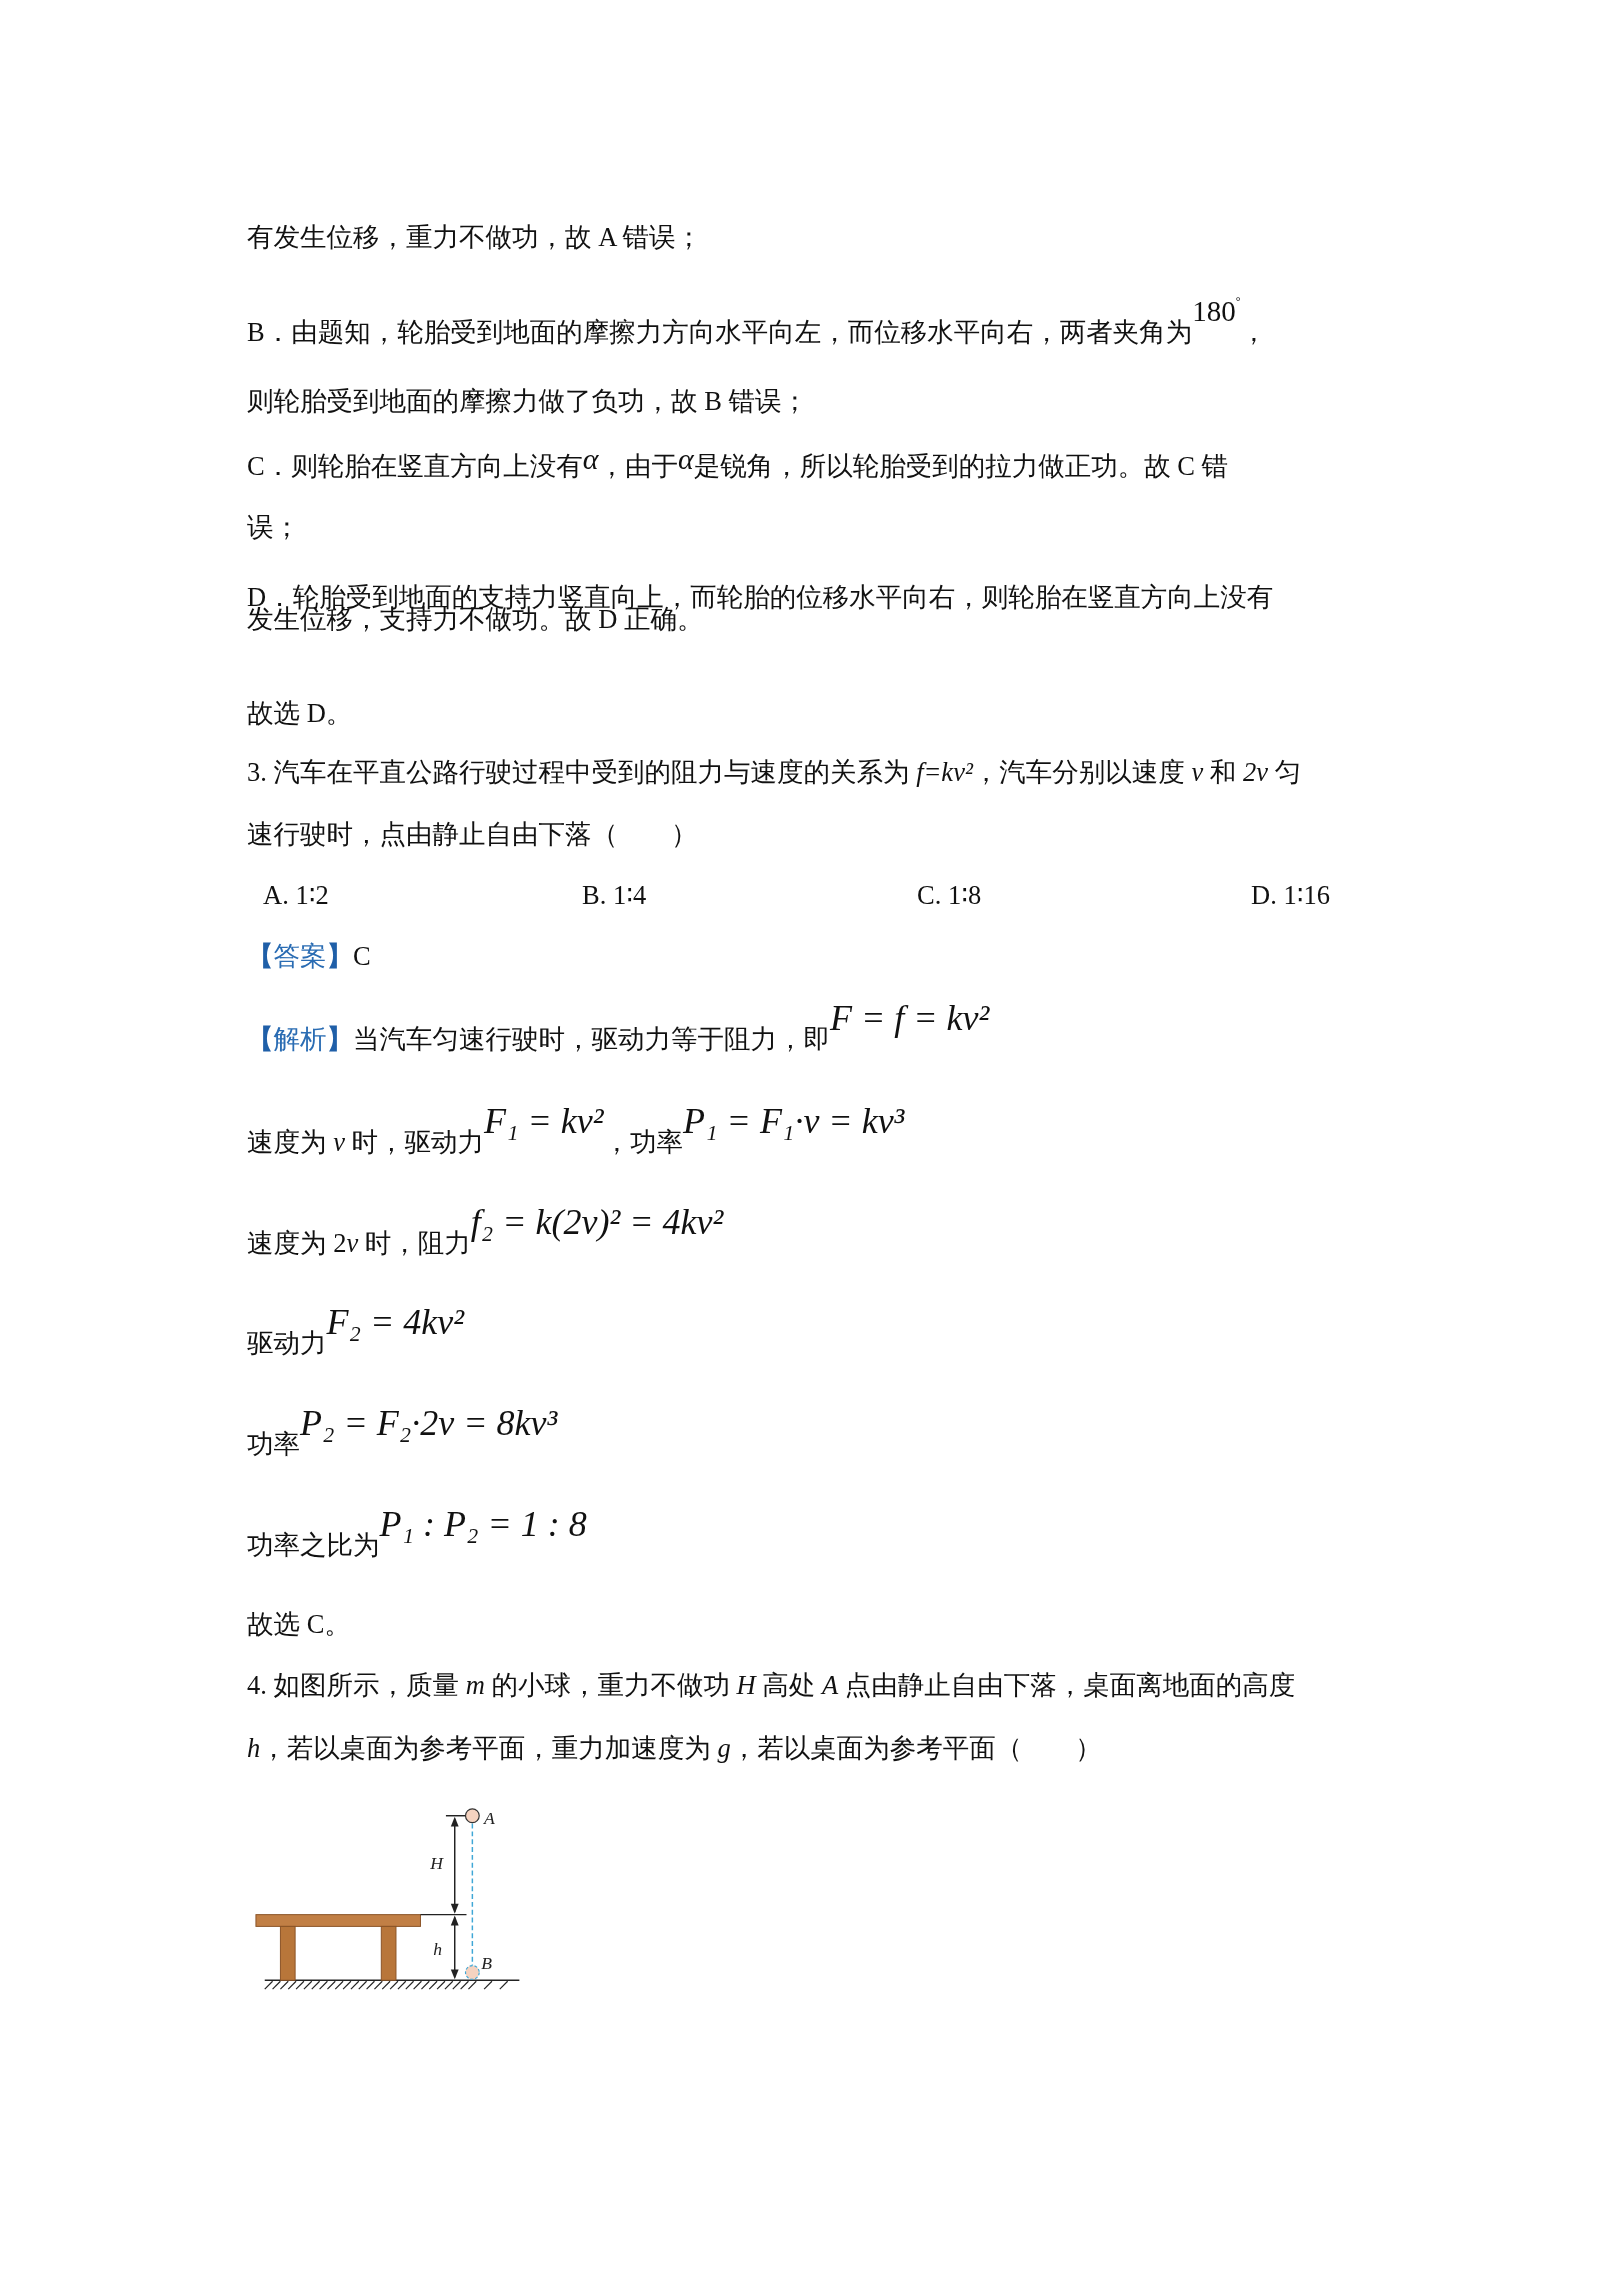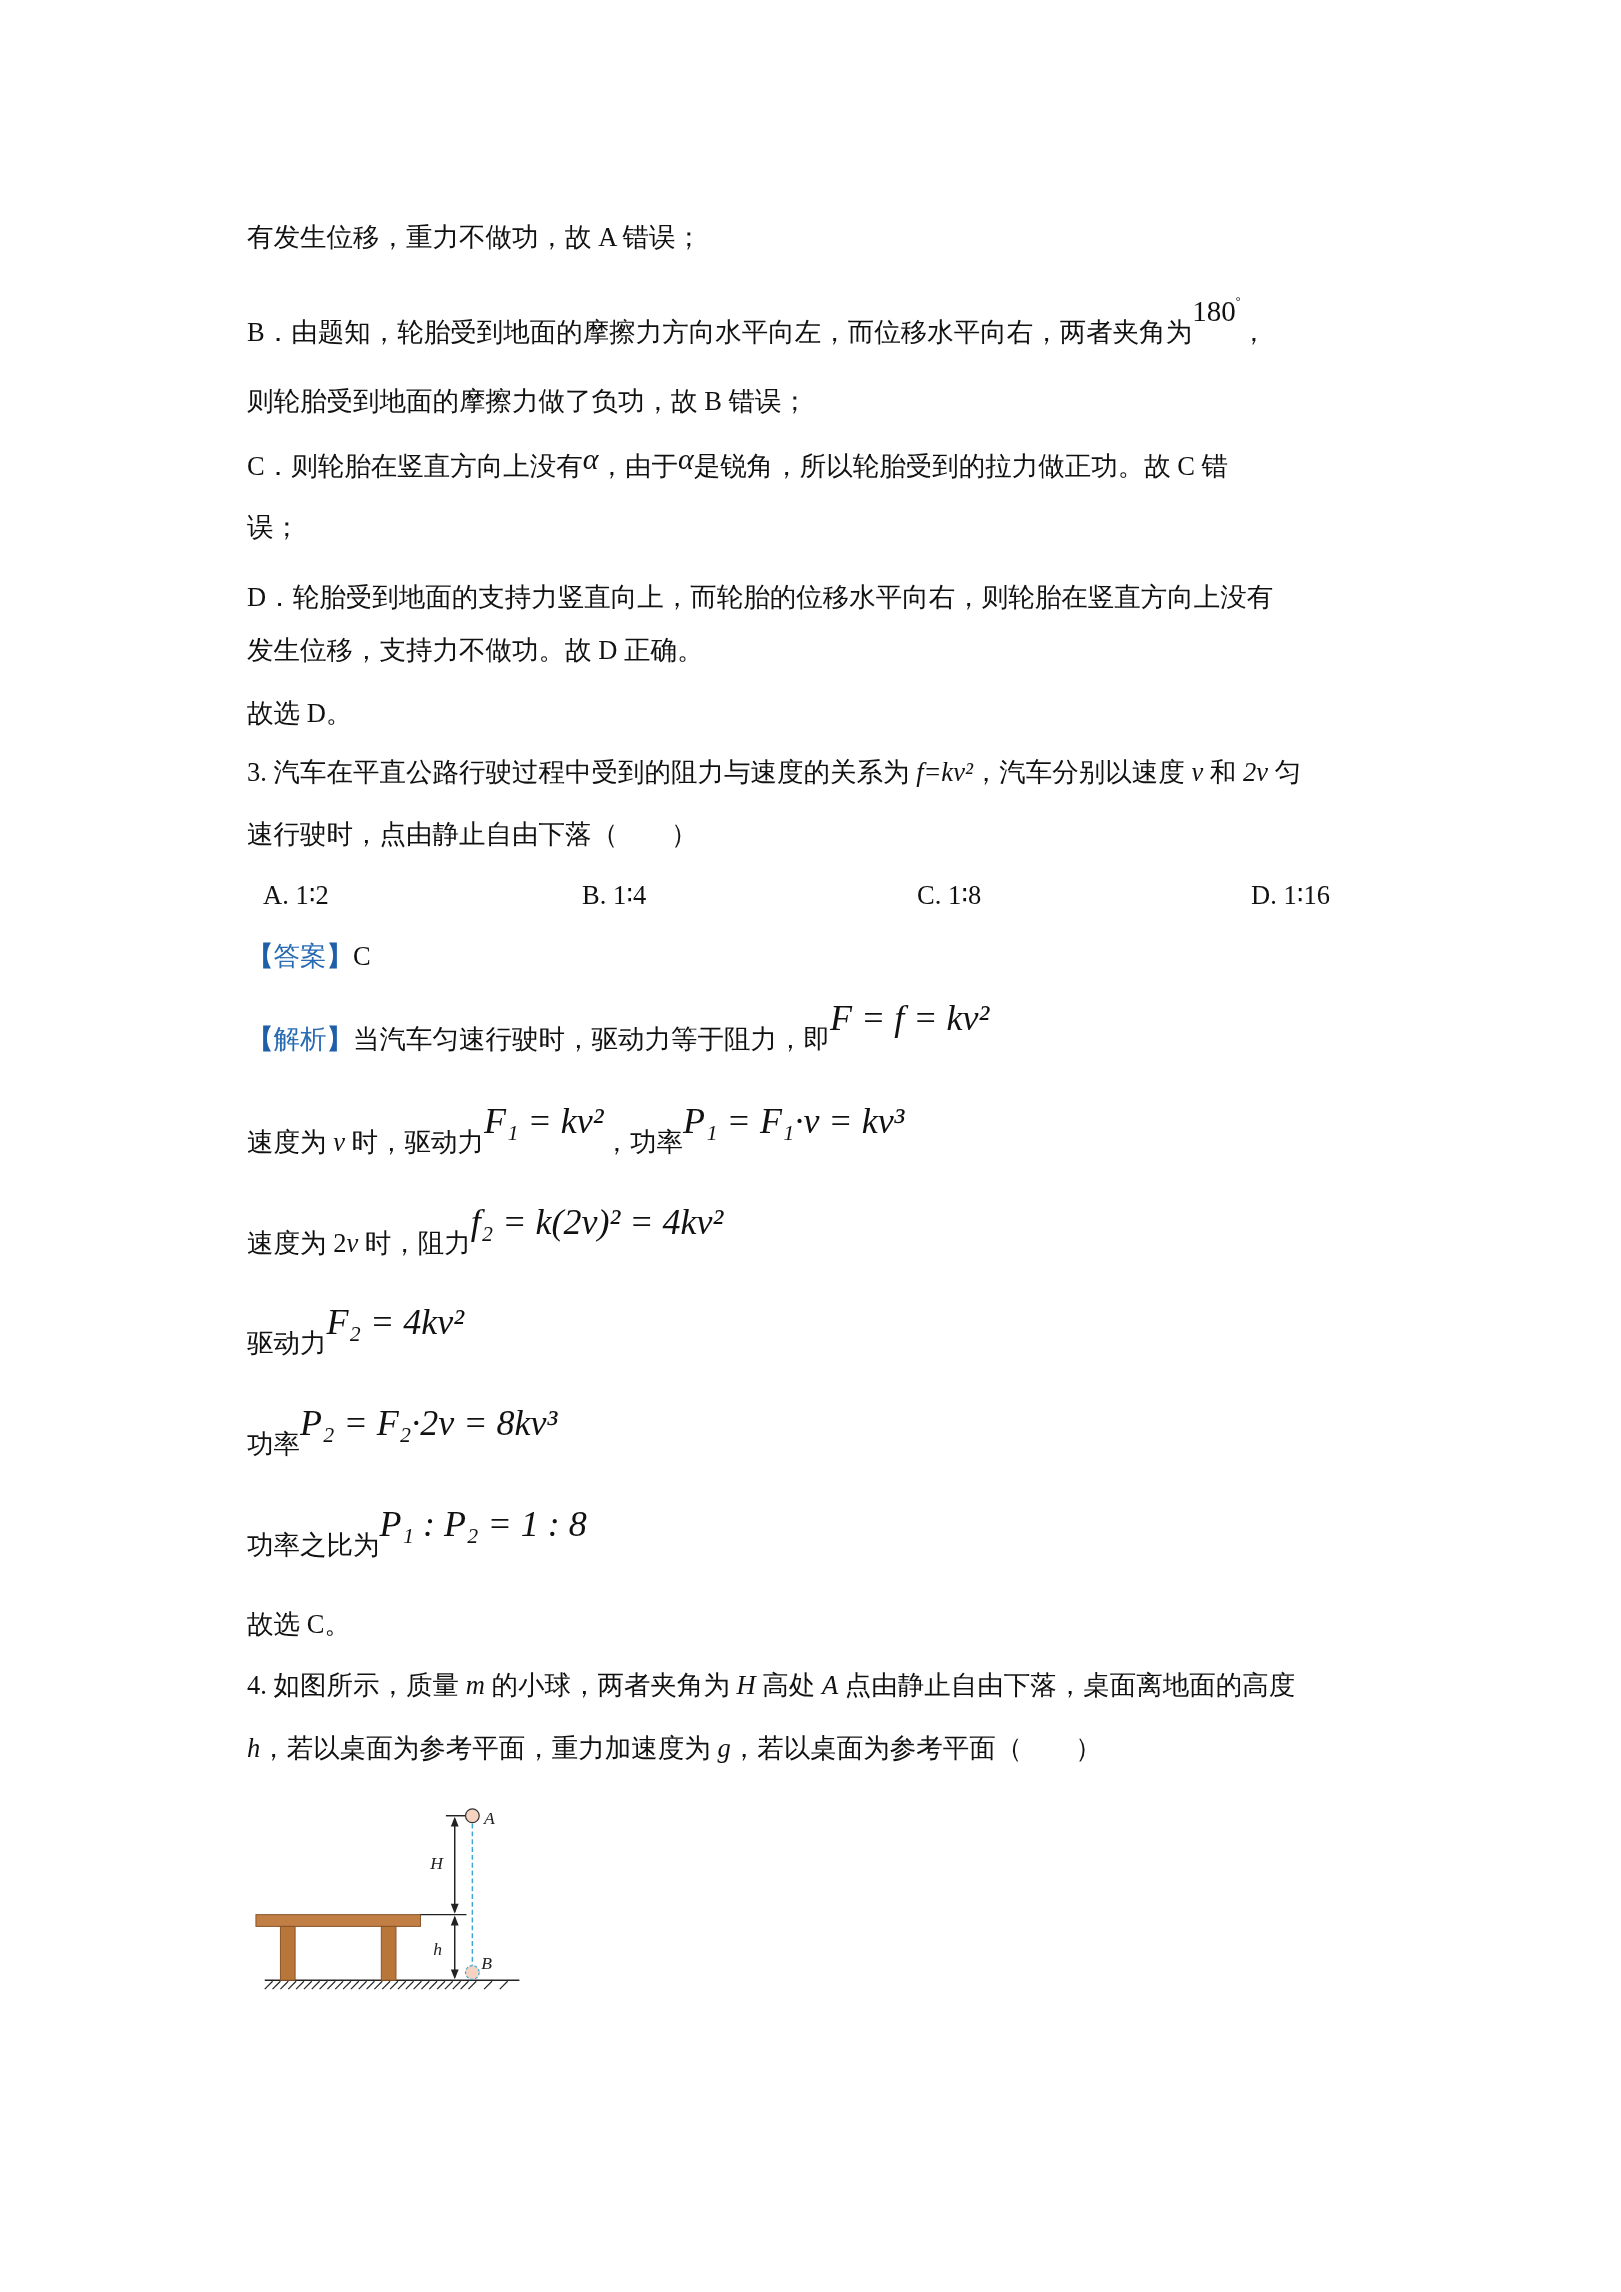--- a/index.html
+++ b/index.html
@@ -37,21 +37,21 @@
 </div>
 
 <div class="line" style="top:510px;">
   <span>误；</span>
 </div>
 
 <div class="line" style="top:568px;margin-top:12px;">
   <span>D．轮胎受到地面的支持力竖直向上，而轮胎的位移水平向右，则轮胎在竖直方向上没有</span>
 </div>
 
-<div class="line" style="top:633px;">
+<div class="line" style="top:602px;">
   <span>发生位移，支持力不做功。故 D 正确。</span>
 </div>
 
 <div class="line" style="top:696px;">
   <span>故选 D。</span>
 </div>
 
 <div class="line" style="top:755px;">
   <span>3. 汽车在平直公路行驶过程中受到的阻力与速度的关系为 </span><i>f=kv²</i><span>，汽车分别以速度 </span><i>v</i><span> 和 </span><span style="font-style:italic">2v</span><span> 匀</span>
 </div>
@@ -93,21 +93,21 @@
 
 <div class="line" style="top:1525px;">
   <span>功率之比为</span><span class="math raised" style="font-style:italic">P₁ : P₂ = 1 : 8</span>
 </div>
 
 <div class="line" style="top:1607px;">
   <span>故选 C。</span>
 </div>
 
 <div class="line" style="top:1668px;">
-  <span>4. 如图所示，质量 </span><i>m</i><span> 的小球，两者夹角为 </span><i>H</i><span> 高处 </span><i>A</i><span> 点由静止自由下落，桌面离地面的高度</span>
+  <span>4. 如图所示，质量 </span><i>m</i><span> 的小球，重力不做功 </span><i>H</i><span> 高处 </span><i>A</i><span> 点由静止自由下落，桌面离地面的高度</span>
 </div>
 
 <div class="line" style="top:1731px;">
   <i>h</i><span>，若以桌面为参考平面，重力加速度为 </span><i>g</i><span>，若以桌面为参考平面（　　）</span>
 </div>
 
 <div class="figure">
   <svg width="284" height="201" viewBox="0 0 290 205">
 
     <line x1="12" y1="187" x2="272" y2="187" stroke="#222" stroke-width="1.5"></line>

